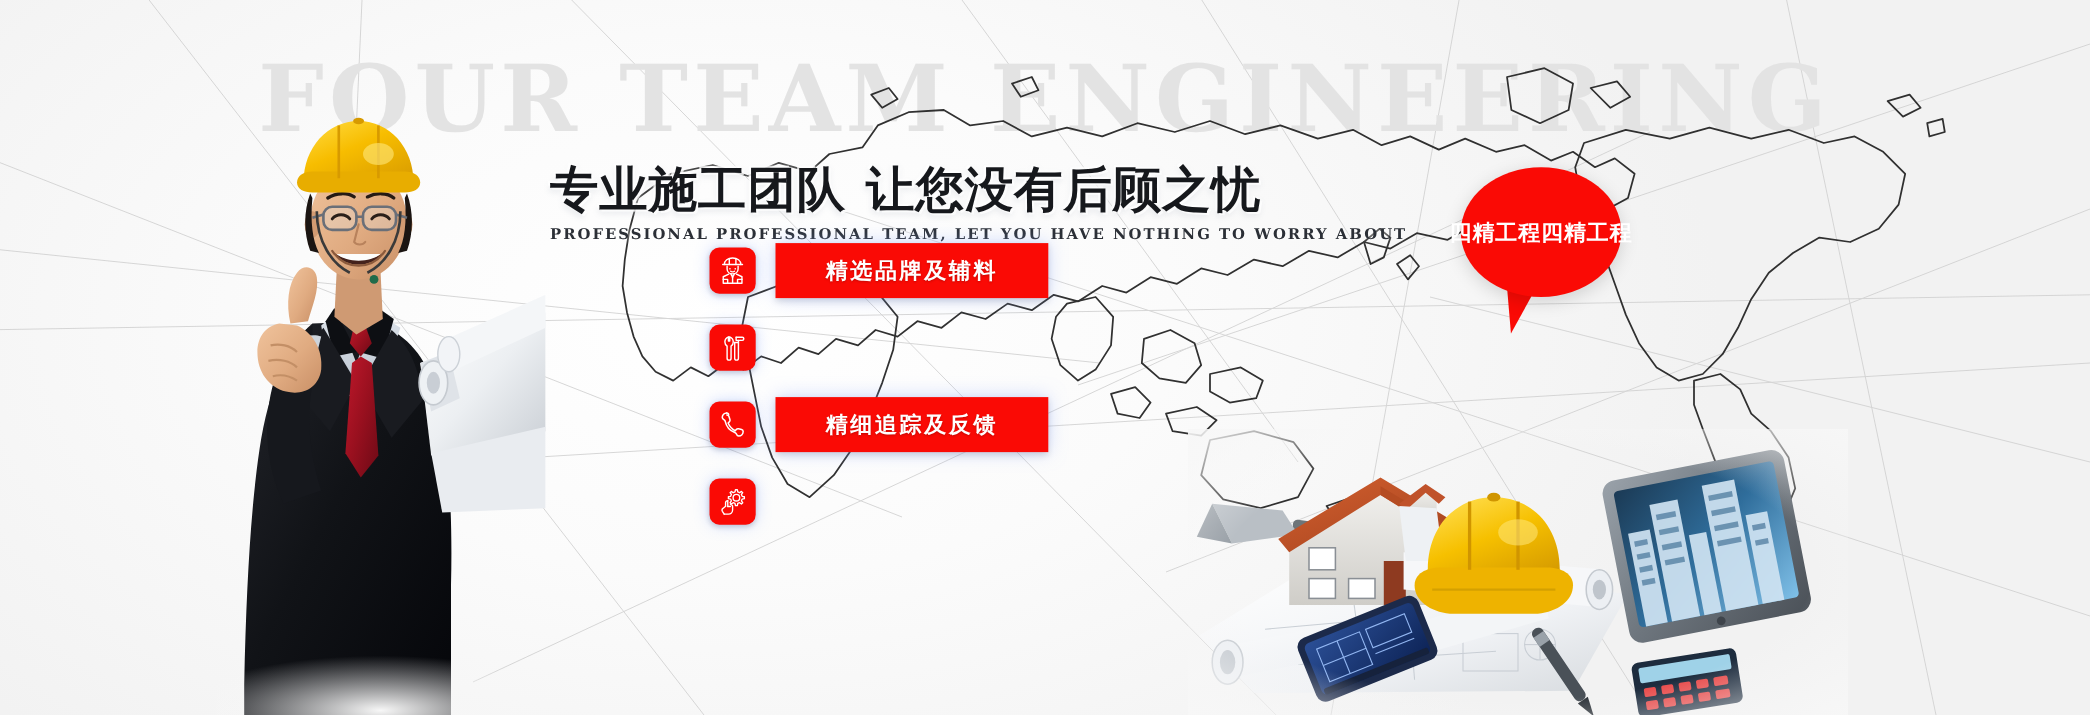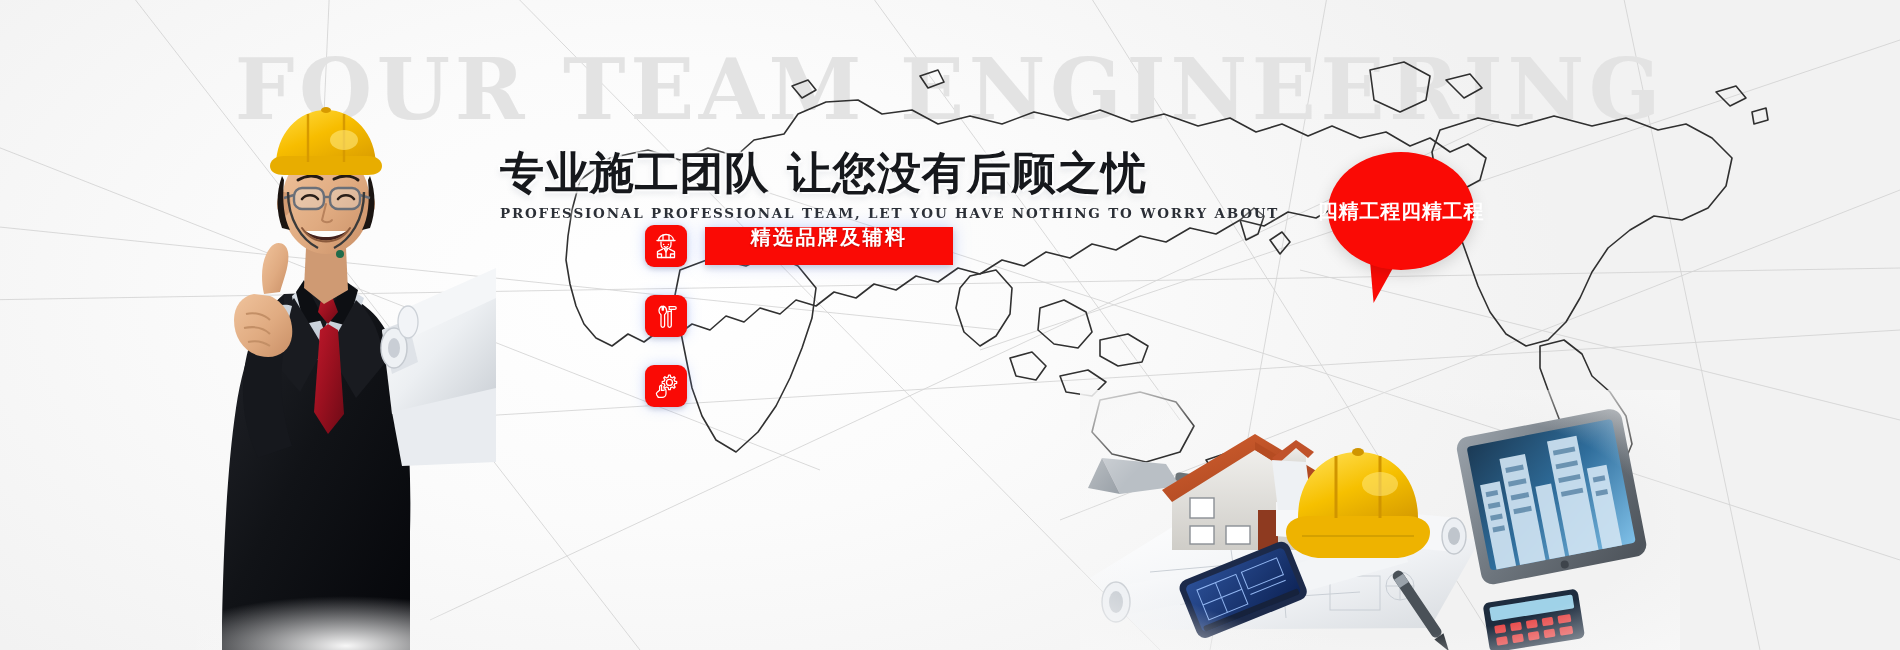--- a/index.html
+++ b/index.html
@@ -57,23 +57,23 @@
   .features{position:absolute;left:645px;top:218px;width:330px;}
   .frow{position:relative;height:56px;margin-bottom:14px;display:flex;align-items:center;}
   .ficon{
     width:42px;height:42px;flex:0 0 42px;border-radius:9px;
     background:#fa0a05;
     display:flex;align-items:center;justify-content:center;
     box-shadow:0 0 14px rgba(140,170,255,.45), 0 2px 5px rgba(0,0,0,.18);
   }
   .ficon svg{display:block;}
   .flabel{
-    margin-left:18px;height:38px;min-width:212px;
+    margin-left:18px;height:50px;min-width:212px;
     background:#fa0a05;
-    display:flex;align-items:flex-start;justify-content:center;
+    display:flex;align-items:center;justify-content:center;
     box-shadow:0 0 16px rgba(150,175,255,.5), 0 3px 6px rgba(0,0,0,.16);
     padding:0 18px;
   }
   .flabel span{
     color:#fff;font-size:20px;font-weight:700;letter-spacing:.12em;
     white-space:nowrap;line-height:1;
     text-shadow:0 1px 2px rgba(0,0,0,.22);
   }
 
   
@@ -222,20 +222,37 @@
         <svg width="28" height="28" viewBox="0 0 28 28" fill="none" stroke="#fff" stroke-width="1.3" stroke-linecap="round" stroke-linejoin="round">
           <path d="M10.2 4.2 C8.3 4.9 7 6.7 7 8.8 C7 10.4 7.8 11.8 9 12.7 V23.6 C9 24.6 9.8 25.4 10.8 25.4 C11.8 25.4 12.6 24.6 12.6 23.6 V12.7 C13.8 11.8 14.6 10.4 14.6 8.8 C14.6 6.7 13.3 4.9 11.4 4.2 V8.1 H10.2 Z"></path>
           <path d="M17.2 4.6 L22.8 4.6 C23.6 4.6 24.2 5.2 24.2 6 C24.2 6.8 23.6 7.4 22.8 7.4 L21.4 7.4"></path>
           <path d="M17.2 4.6 L17.2 7.4 L21.4 7.4"></path>
           <path d="M19.3 7.4 V23.6 C19.3 24.6 18.6 25.4 17.6 25.4 C16.6 25.4 15.9 24.6 15.9 23.6 V9.4"></path>
           <path d="M15.9 9.4 H19.3"></path>
         </svg>
       </div>
     </div>
 
+    <div class="frow">
+      <div class="ficon">
+        <svg width="28" height="28" viewBox="0 0 28 28" fill="none" stroke="#fff" stroke-width="1.4" stroke-linecap="round" stroke-linejoin="round">
+          <path d="M8.6 3.4 C6.3 3.4 4.6 5.2 4.6 7.4 C4.6 8.3 5.1 9 5.9 9.3
+                   C6.6 9.6 7.1 10.2 7.3 11 C8.2 15.3 11.6 19.5 16 21.1
+                   C16.8 21.4 17.4 22 17.6 22.8 C17.9 23.7 18.7 24.3 19.6 24.3
+                   C21.9 24.3 23.6 22.5 23.6 20.3 C23.6 19.4 23 18.7 22.2 18.5
+                   L19.4 17.8 C18.6 17.6 17.8 17.9 17.3 18.5 L16.4 19.6
+                   C13.6 18.1 11.2 15.5 9.9 12.5 L11 11.5 C11.6 11 11.8 10.2 11.6 9.4
+                   L10.7 6.6 C10.4 5.8 9.7 5.2 8.8 5.2"></path>
+          <path d="M8.6 3.4 C9.6 3.4 10.4 4.2 10.4 5.2"></path>
+        </svg>
+      </div>
+      <div class="flabel">
+        <span>精细追踪及反馈</span>
+      </div>
+    </div>
 
     <div class="frow">
       <div class="ficon">
         <svg width="28" height="28" viewBox="0 0 28 28" fill="none" stroke="#fff" stroke-width="1.25" stroke-linecap="round" stroke-linejoin="round">
           <path d="M16.6 3.2 L18.3 3.2 L18.7 5.2 L20.4 5.9 L22 4.7 L23.2 5.9
                    L22 7.5 L22.7 9.2 L24.7 9.6 L24.7 11.3 L22.7 11.7 L22 13.4
                    L23.2 15 L22 16.2 L20.4 15 L18.7 15.7 L18.3 17.7 L16.6 17.7
                    L16.2 15.7 L14.5 15 L12.9 16.2 L11.7 15 L12.9 13.4 L12.2 11.7
                    L10.2 11.3 L10.2 9.6 L12.2 9.2 L12.9 7.5 L11.7 5.9 L12.9 4.7
                    L14.5 5.9 L16.2 5.2 Z"></path>

